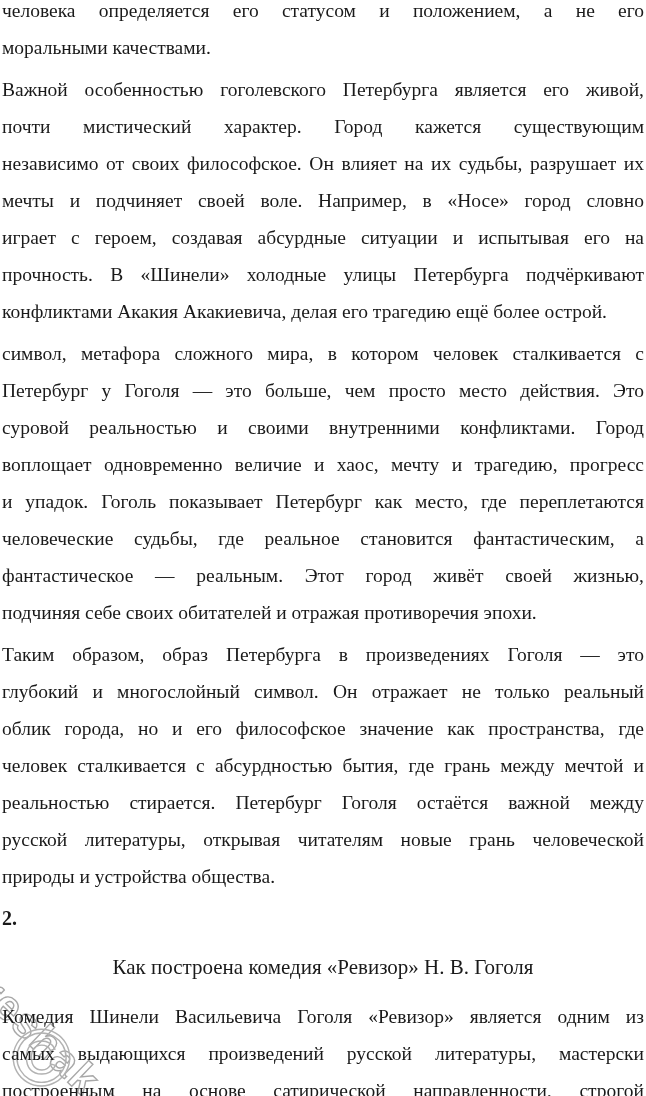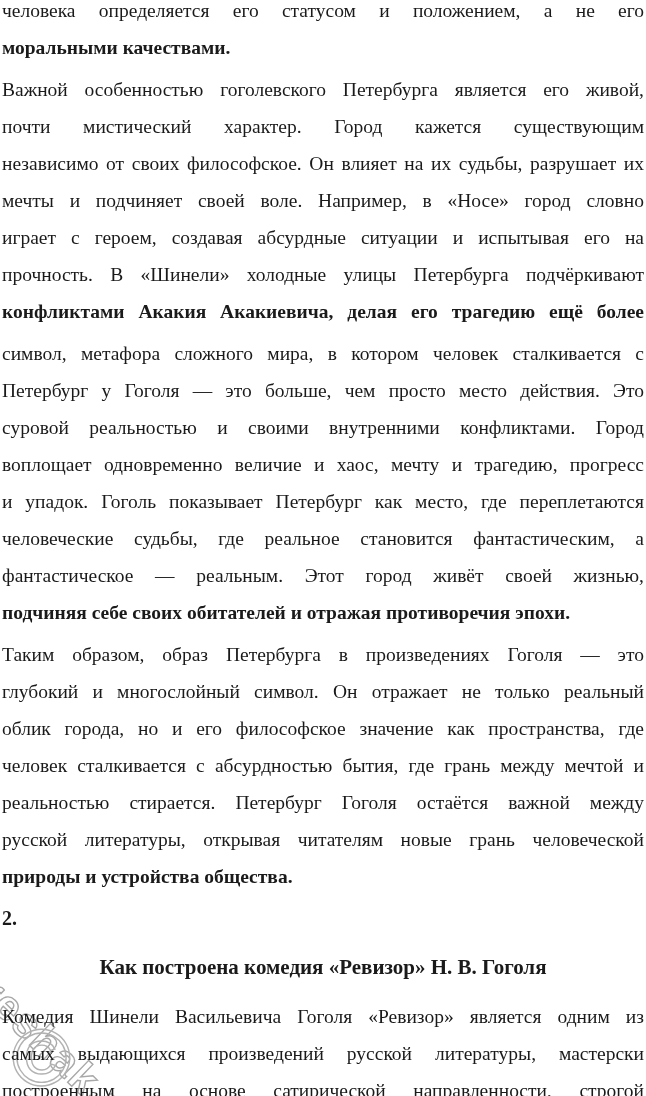--- a/index.html
+++ b/index.html
@@ -22,31 +22,31 @@
   .paragraph { margin-bottom: 5px; }
   .line {
     font-size: 19.5px;
     line-height: 37px;
     height: 37px;
     overflow: hidden;
     text-align: justify;
     text-align-last: justify;
     color: #1a1a1a;
   }
-  .line.last { text-align-last: left; font-weight: bold; }
+  .line.last { text-align-last: left; }
   .section-number {
     font-size: 20px;
     font-weight: bold;
     line-height: 37px;
     height: 37px;
     margin-bottom: 5px;
   }
   .heading {
     font-size: 21px;
-    font-weight: bold;
+    font-weight: normal;
     line-height: 37px;
     height: 37px;
     text-align: center;
     margin: 12px 0 12px 0;
   }
   .watermark {
     position: absolute;
     left: 0; top: 0;
     width: 646px; height: 1096px;
     z-index: 0;

